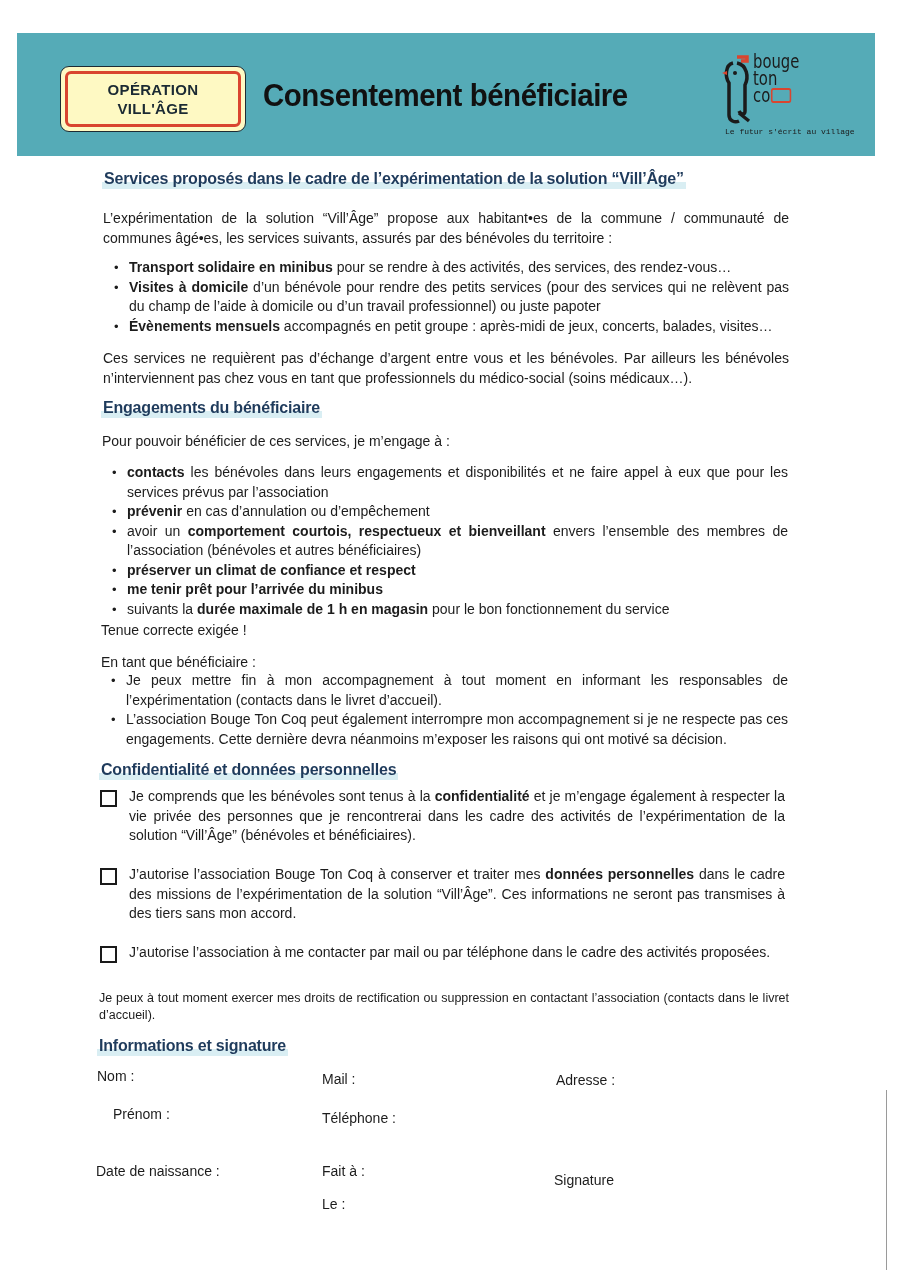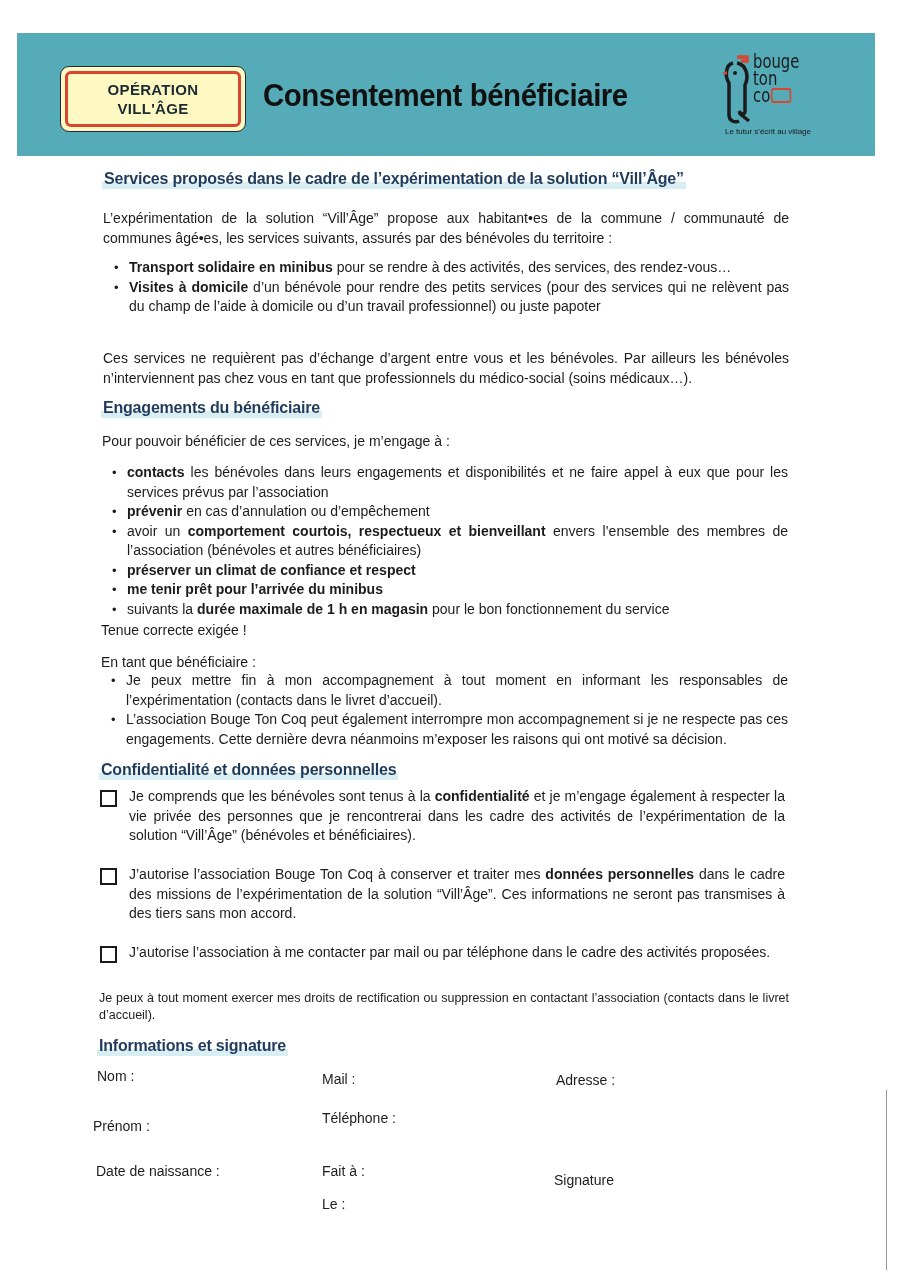--- a/index.html
+++ b/index.html
@@ -39,21 +39,21 @@
       position: absolute; left: 704px; top: 16px; width: 110px; height: 92px;
     }
     .logo-words {
       position: absolute; left: 32px; top: 4px;
       font-size: 19px; line-height: 17px; color: #1b1b1b;
       font-family: "DejaVu Sans", sans-serif;
       transform: scaleX(0.78); transform-origin: left;
     }
     .logo-tag {
       position: absolute; left: 4px; top: 78px; white-space: nowrap;
-      font-family: Liberation Sans, sans-serif; font-size: 8px; color: #1b1b1b;
+      font-family: Liberation Mono, monospace; font-size: 8px; color: #1b1b1b;
     }
     
     .content { position: absolute; left: 0; top: 0; width: 900px; }
     .h2 {
       position: absolute; font-size: 16px; font-weight: bold; color: #1f3b5c;
       padding: 0 2px 1px 2px;
       background: linear-gradient(to bottom, transparent 62%, #d9eef3 62%);
       white-space: nowrap; letter-spacing: -0.2px;
     }
     .p {
@@ -114,20 +114,21 @@
   </div>
 </div>
 
 <div class="content">
 
   <div class="h2" style="left:102px;top:170px;">Services proposés dans le cadre de l’expérimentation de la solution “Vill’Âge”</div>
   <div class="p" style="left:103px;top:208px;width:686px;">L’expérimentation de la solution “Vill’Âge” propose aux habitant•es de la commune / communauté de communes âgé•es, les services suivants, assurés par des bénévoles du territoire :</div>
   <ul class="ul" style="left:106px;top:258px;width:683px;">
     <li><b>Transport solidaire en minibus</b><span> pour se rendre à des activités, des services, des rendez-vous…</span></li>
     <li><b>Visites à domicile</b><span> d’un bénévole pour rendre des petits services (pour des services qui ne relèvent pas du champ de l’aide à domicile ou d’un travail professionnel) ou juste papoter</span></li>
+    <li><b>Évènements mensuels</b><span> accompagnés en petit groupe : après-midi de jeux, concerts, balades, visites…</span></li>
   </ul>
   <div class="p" style="left:103px;top:348px;width:686px;">Ces services ne requièrent pas d’échange d’argent entre vous et les bénévoles. Par ailleurs les bénévoles n’interviennent pas chez vous en tant que professionnels du médico-social (soins médicaux…).</div>
 
   <div class="h2" style="left:101px;top:399px;">Engagements du bénéficiaire</div>
   <div class="p" style="left:102px;top:431px;width:686px;">Pour pouvoir bénéficier de ces services, je m’engage à :</div>
   <ul class="ul" style="left:104px;top:463px;width:684px;">
     <li><span></span><b>contacts</b><span> les bénévoles dans leurs engagements et disponibilités et ne faire appel à eux que pour les services prévus par l’association</span></li>
     <li><span></span><b>prévenir</b><span> en cas d’annulation ou d’empêchement</span></li>
     <li><span>avoir un </span><b>comportement courtois, respectueux et bienveillant</b><span> envers l’ensemble des membres de l’association (bénévoles et autres bénéficiaires)</span></li>
     <li><span></span><b>préserver un climat de confiance et respect</b><span></span></li>
@@ -153,19 +154,19 @@
   <div class="cb-row" style="left:100px;top:943px;">
     <div class="checkbox"></div>
     <div class="cb-text">J’autorise l’association à me contacter par mail ou par téléphone dans le cadre des activités proposées.</div>
   </div>
   <div class="p small" style="left:99px;top:990px;width:690px;">Je peux à tout moment exercer mes droits de rectification ou suppression en contactant l’association (contacts dans le livret d’accueil).</div>
 
   <div class="h2" style="left:97px;top:1037px;">Informations et signature</div>
   <div class="field" style="left:97px;top:1068px;">Nom :</div>
   <div class="field" style="left:322px;top:1071px;">Mail :</div>
   <div class="field" style="left:556px;top:1072px;">Adresse :</div>
-  <div class="field" style="left:93px;top:1106px;margin-top:12px;">Prénom :</div>
+  <div class="field" style="left:113px;top:1106px;">Prénom :</div>
   <div class="field" style="left:322px;top:1110px;">Téléphone :</div>
   <div class="field" style="left:96px;top:1163px;text-align:center;">Date de naissance :</div>
   <div class="field" style="left:322px;top:1163px;">Fait à :</div>
   <div class="field" style="left:554px;top:1172px;">Signature</div>
   <div class="field" style="left:322px;top:1196px;">Le :</div>
 </div>
 
 </body></html>

